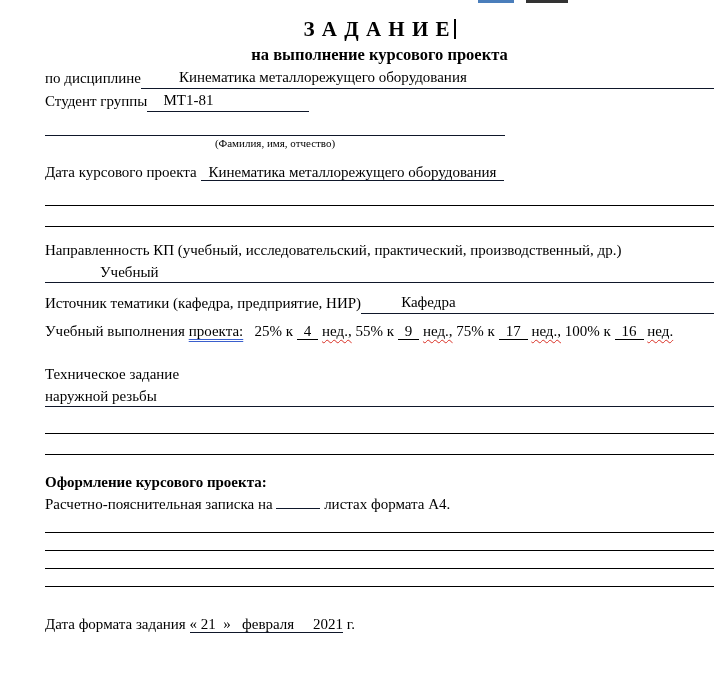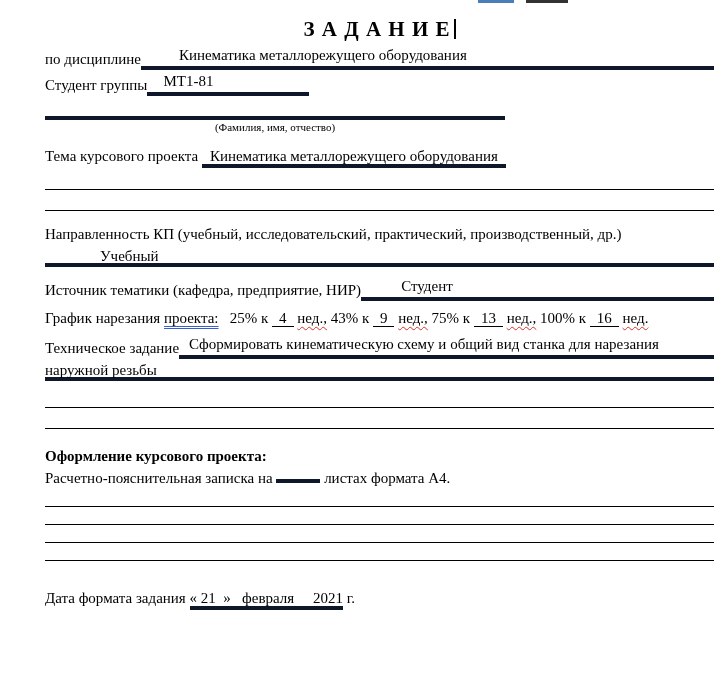--- a/index.html
+++ b/index.html
@@ -16,21 +16,21 @@
   .content { padding: 14px 11px 0 45px; font-size: 15px; line-height: 22px; }
   .center { text-align: center; }
   .b { font-weight: bold; }
   .t1 { font-size: 21px; line-height: 30px; letter-spacing: 1px; }
   .t2 { font-size: 16.5px; line-height: 22px; }
   .caret {
     display: inline-block; width: 2px; height: 20px; background: #000;
     vertical-align: -3px; margin-left: 3px;
   }
   .row { display: flex; align-items: flex-end; }
-  .u { border-bottom: 4px solid #0f172a; }
+  .u { border-bottom: 1px solid #0f172a; }
   .f1 { flex: 1 1 auto; min-width: 0; }
   .nw { white-space: nowrap; }
   .blank { height: 21px; border-bottom: 1px solid #000; }
   .blank18 { height: 18px; border-bottom: 1px solid #000; }
   .pre { white-space: pre; }
   .cap { font-size: 11px; line-height: 15px; }
   .week { border-bottom: 1px solid #000; padding: 0 7px; }
   .red-sp {
     text-decoration-line: underline;
     text-decoration-style: wavy;
@@ -55,72 +55,72 @@
 <div class="page">
 
   <div class="mark" style="left:478px;width:36px;background:#4a7ebb"></div>
   <div class="mark" style="left:526px;width:42px;background:#333333"></div>
 
   <div class="content">
 
     <div class="center b t1">
       <span>З А Д А Н И Е</span><span class="caret"></span>
     </div>
+    <div class="center b t2">на выполнение курсового проекта</div>
 
     <div class="row" style="">
       <span class="nw">по дисциплине</span>
       <span class="u f1" style="padding-left:38px"><span>Кинематика металлорежущего оборудования</span></span>
     </div>
 
     <div class="row" style="">
       <span class="nw">Студент группы</span>
       <span class="u" style="width:162px;padding-left:16px"><span>МТ1-81</span></span>
     </div>
 
     <div class="u" style="width:460px;height:16px;margin-top:8px"></div>
     <div class="cap center" style="width:460px">(Фамилия, имя, отчество)</div>
 
     <div style="margin-top:10px">
-      <span>Тема курсового проекта</span>
+      <span>Дата курсового проекта</span>
       <span class="u" style="padding:0 8px"><span>Кинематика металлорежущего оборудования</span></span>
     </div>
 
     <div class="blank" style="margin-top:2px"></div>
     <div class="blank"></div>
 
     <div style="margin-top:12px">Направленность КП (учебный, исследовательский, практический, производственный, др.)</div>
     <div class="u" style="height:22px">
       <span style="display:inline-block;padding-left:55px">Учебный</span>
     </div>
 
     <div class="row" style="margin-top:8px">
       <span class="nw">Источник тематики (кафедра, предприятие, НИР)</span>
-      <span class="u f1" style="padding-left:40px"><span>Студент</span></span>
+      <span class="u f1" style="padding-left:40px"><span>Кафедра</span></span>
     </div>
 
     <div style="margin-top:6px" class="nw">
-      <span>График нарезания</span>
+      <span>Учебный выполнения</span>
       <span class="blue-gr">проекта:</span><span class="pre">  </span>
       <span>25% к</span>
       <span class="week">4</span>
       <span class="red-sp">нед.,</span>
-      <span>43% к</span>
+      <span>55% к</span>
       <span class="week">9</span>
       <span class="red-sp">нед.,</span>
       <span>75% к</span>
-      <span class="week">13</span>
+      <span class="week">17</span>
       <span class="red-sp">нед.,</span>
       <span>100% к</span>
       <span class="week">16</span>
       <span class="red-sp">нед.</span>
     </div>
 
-    <div class="row" style="margin-top:4px">
+    <div class="row" style="margin-top:21px">
       <span class="nw">Техническое задание</span>
-      <span class="u f1" style="padding-left:10px"><span>Сформировать кинематическую схему и общий вид станка для нарезания</span></span>
     </div>
     <div class="u" style="height:22px">
       <span>наружной резьбы</span>
     </div>
 
     <div class="blank" style="margin-top:6px"></div>
     <div class="blank"></div>
 
     <div class="b" style="margin-top:16px">Оформление курсового проекта:</div>
 

